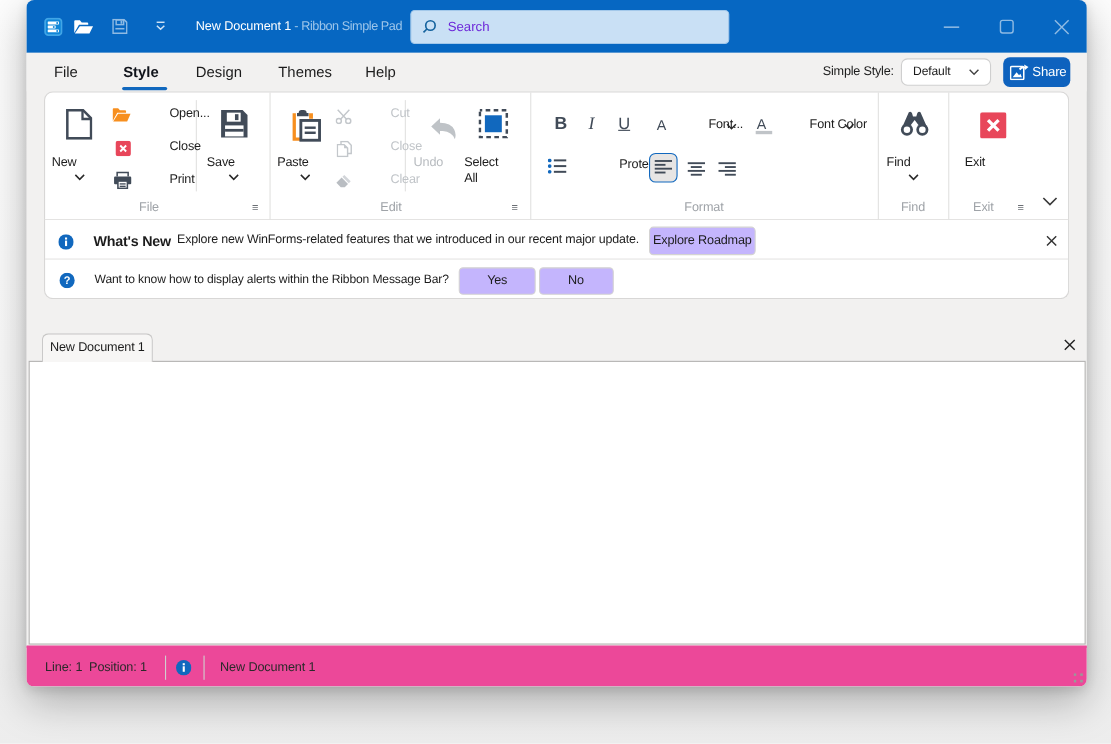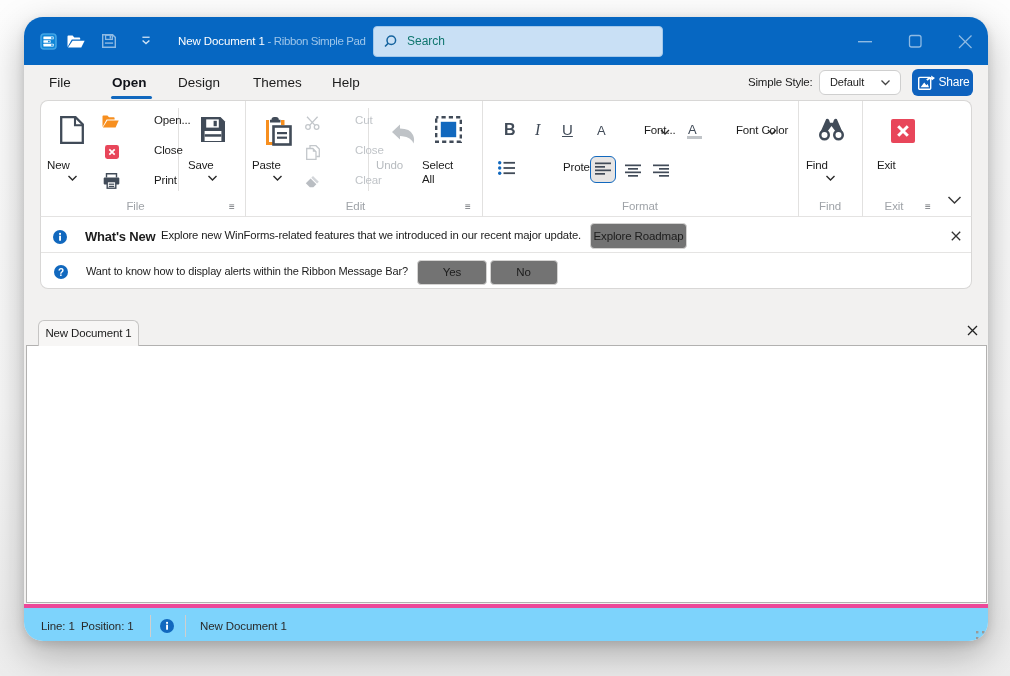--- a/index.html
+++ b/index.html
@@ -3,35 +3,35 @@
 <meta charset="utf-8">
 <style>
 * { margin:0; padding:0; box-sizing:border-box; }
 html,body { width:1010px; height:676px; overflow:hidden; }
 body {
   font-family:"Liberation Sans",sans-serif;
   background:linear-gradient(180deg,#fdfdfd 0%,#f8f8f8 60%,#ededed 100%);
   position:relative;
 }
 .win {
-  position:absolute; left:24px; top:17px; width:964px; height:624px;
-  border-radius:19px; background:#f2f1f0;
+  position:absolute; left:24px; top:0; width:964px; height:624px;
+  border-radius:7px; background:#f2f1f0;
   box-shadow:0 14px 38px rgba(0,0,0,.28), 0 3px 10px rgba(0,0,0,.12);
   overflow:hidden;
 }
 
 .titlebar { position:absolute; left:0; top:0; width:100%; height:48px; background:#0667c2; }
 .titlebar .ticon { position:absolute; top:16px; }
 .title-text { position:absolute; left:154px; top:0; height:48px; line-height:48px; font-size:11.5px; letter-spacing:-0.1px; color:#fff; }
 .title-text .dim { color:#9cc5ea; }
 .searchbox {
   position:absolute; left:349px; top:9px; width:290px; height:31px;
   background:#c9e0f5; border:1px solid #a3c8ea; border-radius:4px;
 }
-.searchbox .stext { position:absolute; left:33px; top:0; line-height:29px; font-size:12px; color:#0f766e; }
+.searchbox .stext { position:absolute; left:33px; top:0; line-height:29px; font-size:12px; color:#6d28d9; }
 .winbtn { position:absolute; top:0; width:46px; height:48px; }
 
 .tabrow { position:absolute; left:0; top:48px; width:100%; height:35px; background:#f2f1f0; }
 .rtab { position:absolute; top:0; height:35px; line-height:36px; font-size:13.5px; color:#1c1c1c; }
 .rtab.sel { font-weight:bold; color:#10131a; }
 .uline { position:absolute; left:87px; top:31px; width:41px; height:3px; background:#1168be; border-radius:1.5px; }
 .ribstyle { position:absolute; top:0; font-size:11.5px; letter-spacing:-0.2px; color:#1c1c1c; line-height:35px; }
 .combo { position:absolute; left:795px; top:5px; width:82px; height:25px; background:#fff; border:1px solid #cfcfcf; border-radius:6px; }
 .combo .ctext { position:absolute; left:10px; top:0; line-height:23px; font-size:11px; letter-spacing:-0.1px; color:#1c1c1c; }
 .sharebtn { position:absolute; left:887.5px; top:4px; width:61px; height:27px; background:#0e62be; border-radius:6px; }
@@ -48,34 +48,34 @@
 .biglabel { position:absolute; top:58px; font-size:11.5px; letter-spacing:-0.15px; color:#1c1c1c; text-align:left; line-height:13.5px; }
 .biglabel.dis { color:#b7bbbf; }
 .smalltext { position:absolute; font-size:11.5px; letter-spacing:-0.15px; color:#1c1c1c;margin-left:32px; }
 .smalltext.dis { color:#c0c4c8; }
 .chev { position:absolute; }
 
 .msgpanel { position:absolute; left:16px; top:200px; width:932px; height:72px; background:#fff; border:1px solid #d8d7d6; border-top:none; border-radius:0 0 8px 8px; }
 .mbar1 { position:absolute; left:0; top:0; width:100%; height:36px; border-bottom:1px solid #e5e4e3; }
 .mbar2 { position:absolute; left:0; top:37px; width:100%; height:34px; }
 .mtext { position:absolute; font-size:11.5px; letter-spacing:-0.15px; color:#1c1c1c; white-space:nowrap; }
-.mbtn { position:absolute; background:#737373; border:1px solid #d4d3d2; border-radius:4px; font-size:11.5px; letter-spacing:-0.15px; color:#1c1c1c; text-align:center; white-space:nowrap; }
+.mbtn { position:absolute; background:#c4b5fd; border:1px solid #d4d3d2; border-radius:4px; font-size:11.5px; letter-spacing:-0.15px; color:#1c1c1c; text-align:center; white-space:nowrap; }
 
 .doctab {
   position:absolute; left:14px; top:303px; width:101px; height:26px;
   background:#f7f6f5; border:1px solid #c6c5c4; border-bottom:none;
   border-radius:6px 6px 0 0; font-size:11.5px; letter-spacing:-0.15px; color:#1c1c1c;
   line-height:25px; text-align:center; z-index:3;
 }
 .docarea {
   position:absolute; left:2px; top:328px; width:961px; height:258px;
   background:#fff; border:1px solid #b2b1b0; z-index:2;
 }
 
-.statusbar { position:absolute; left:0; top:587px; width:100%; height:37px; background:#7dd3fc; border-top:4px solid #ec4899; }
+.statusbar { position:absolute; left:0; top:587px; width:100%; height:37px; background:#ec4899; border-top:2px solid #ec4899; }
 .statusbar .st { position:absolute; top:0; line-height:36px; font-size:11.5px; letter-spacing:-0.1px; color:#2a2a2a; }
 .ssep { position:absolute; top:7px; width:1px; height:22px; background:#d0cfce; }
 svg { display:block; }
 .abs { position:absolute; }
 </style>
 </head>
 <body>
 <div class="win">
 
   <div class="titlebar">
@@ -128,21 +128,21 @@
     <svg class="winbtn" style="left:918px;" width="46" height="48">
         <g opacity="0.55" stroke="#ffffff" stroke-width="1.3">
           <line x1="17" y1="18.5" x2="29.5" y2="31"></line>
           <line x1="29.5" y1="18.5" x2="17" y2="31"></line>
         </g>
       </svg>
   </div>
 
   <div class="tabrow">
     <div class="rtab" style="left:25px;">File</div>
-    <div class="rtab sel" style="left:88px;">Open</div>
+    <div class="rtab sel" style="left:88px;">Style</div>
     <div class="uline"></div>
     <div class="rtab" style="left:154px;">Design</div>
     <div class="rtab" style="left:229px;">Themes</div>
     <div class="rtab" style="left:308px;">Help</div>
     <div class="ribstyle" style="left:724px;">Simple Style:</div>
     <div class="combo">
       <div class="ctext">Default</div>
       <svg class="abs" style="left:60px;top:8px;" width="11" height="8" viewBox="0 0 11 8">
           <path d="M1.5 1.5 L5.5 5.5 L9.5 1.5" fill="none" stroke="#444" stroke-width="1.3"></path>
         </svg>

